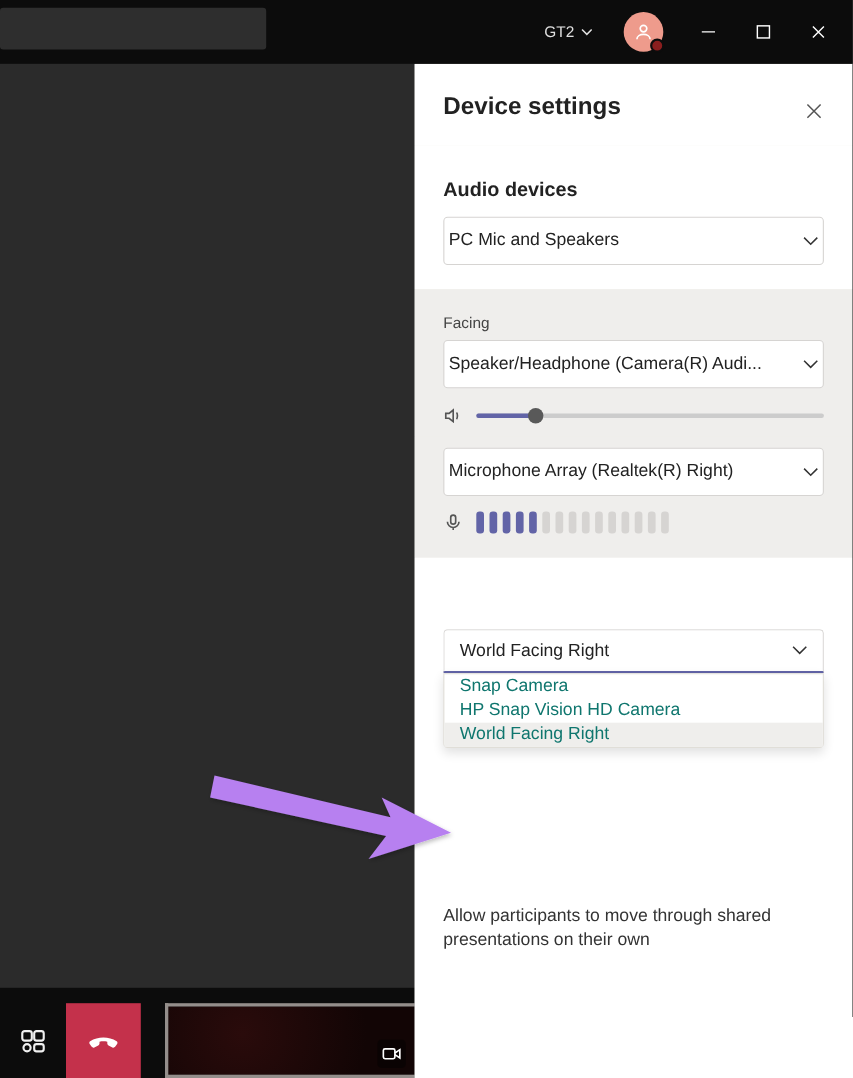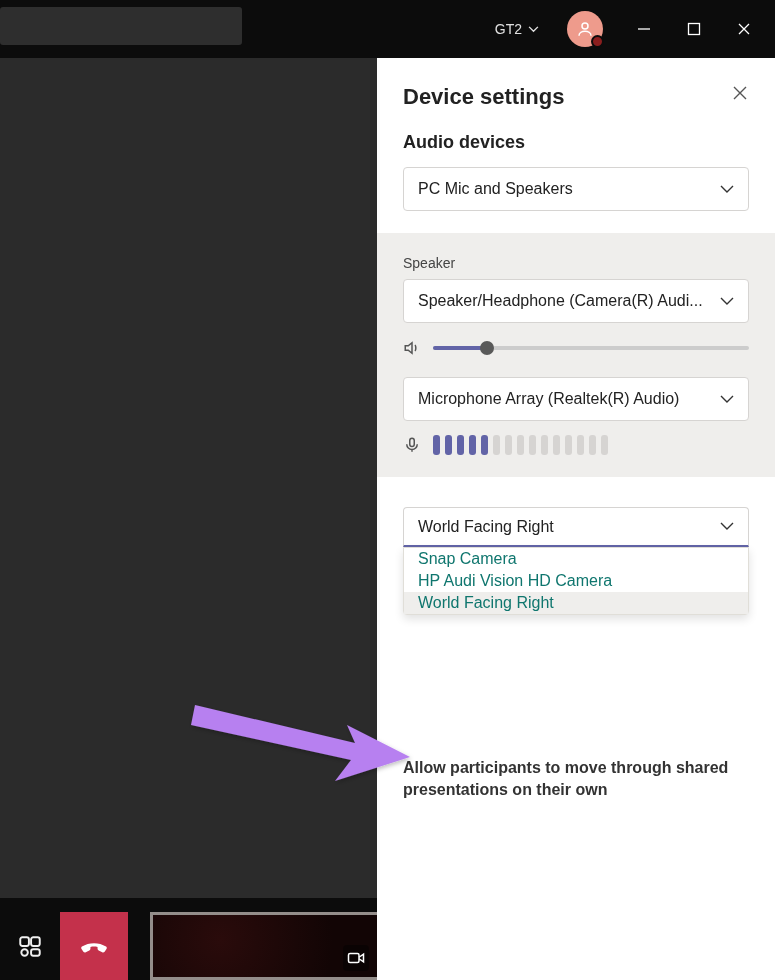--- a/index.html
+++ b/index.html
@@ -60,34 +60,34 @@
     top: 58px; right: 0;
     width: 398px;
     bottom: 0;
     background: #efeeec;
     display: flex; flex-direction: column;
     z-index: 5;
   }
   .panel-header {
     background: #fff;
     padding: 26px 26px 22px 26px;
-    display: flex; justify-content: space-between; align-items: flex-start;
+    display: flex; justify-content: space-between; align-items: flex-end;
   }
   .panel-title { font-size: 22px; font-weight: 700; color: #222; }
   .close-panel { cursor: pointer; color: #555; }
   .section-white { background: #fff; padding: 0 26px 22px 26px; }
   .section-grey { background: #efeeec; padding: 22px 26px; }
-  .sec-label-big { font-size: 18px; font-weight: 700; color: #222; margin-bottom: 14px; }
+  .sec-label-big { font-size: 18px; font-weight: 700; color: #222; margin-bottom: 14px; margin-top: 30px; }
   .sec-label-small { font-size: 14px; color: #444; margin-bottom: 8px; }
   .dropdown {
     background: #fff;
     border: 1px solid #d6d4d2;
     border-radius: 4px;
     height: 44px;
-    padding: 0 14px;
+    padding: 0 4px;
     display: flex; align-items: center; justify-content: space-between;
     font-size: 16px; color: #222;
     cursor: pointer;
   }
   .dropdown .text { white-space: nowrap; overflow: hidden; text-overflow: ellipsis; }
   .slider-row { display: flex; align-items: center; gap: 12px; margin-top: 16px; }
   .slider-track {
     flex: 1; height: 4px; background: #ccc; border-radius: 2px; position: relative;
   }
   .slider-fill {
@@ -97,21 +97,21 @@
   .slider-thumb {
     position: absolute; left: 17%; top: 50%;
     width: 14px; height: 14px; border-radius: 50%;
     background: #595959; transform: translate(-50%, -50%);
   }
   .mic-level { display: flex; align-items: center; gap: 12px; margin-top: 14px; }
   .mic-bars { display: flex; gap: 5px; }
   .mic-bar { width: 7px; height: 20px; border-radius: 3px; background: #d6d4d2; }
   .mic-bar.on { background: #6264a7; }
   
-  .camera-wrap { position: relative; }
+  .camera-wrap { position: relative; margin-top: 35px; }
   .camera-selected {
     background: #fff;
     border: 1px solid #d6d4d2;
     border-bottom: 2px solid #6264a7;
     border-radius: 4px 4px 0 0;
     height: 40px;
     padding: 0 14px;
     display: flex; align-items: center; justify-content: space-between;
     font-size: 16px; color: #222;
   }
@@ -122,21 +122,21 @@
     border-radius: 0 0 4px 4px;
     box-shadow: 0 4px 10px rgba(0,0,0,0.12);
     z-index: 20;
   }
   .camera-opt {
     padding: 2px 14px;
     font-size: 16px; color: #0f766e;
     cursor: pointer;
   }
   .camera-opt.sel { background: #efeeec; }
-  .helper-text { font-size: 16px; color: #333; margin-top: 210px; line-height: 1.4; font-weight: bold; }
+  .helper-text { font-size: 16px; color: #333; margin-top: 210px; line-height: 1.4; }
   
   .meeting-bar {
     position: absolute; left: 0; bottom: 0;
     width: 377px; height: 82px;
     background: #0c0c0c;
     display: flex; align-items: flex-end;
   }
   .people-btn {
     width: 60px; height: 68px;
     display: flex; align-items: center; justify-content: center;
@@ -221,42 +221,42 @@
     <div class="sec-label-big">Audio devices</div>
     <div class="dropdown">
       <span class="text">PC Mic and Speakers</span>
       <svg class="chev" width="14" height="9" viewBox="0 0 14 9">
           <path d="M1 1l6 6 6-6" stroke="#333" stroke-width="1.4" fill="none"></path>
         </svg>
     </div>
   </div>
 
   <div class="section-grey" style="padding-bottom:10px;">
-    <div class="sec-label-small">Speaker</div>
+    <div class="sec-label-small">Facing</div>
     <div class="dropdown">
       <span class="text">Speaker/Headphone (Camera(R) Audi...</span>
       <svg class="chev" width="14" height="9" viewBox="0 0 14 9">
           <path d="M1 1l6 6 6-6" stroke="#333" stroke-width="1.4" fill="none"></path>
         </svg>
     </div>
     <div class="slider-row">
       <svg width="18" height="18" viewBox="0 0 24 24" fill="none" stroke="#555" stroke-width="2">
           <path d="M3 9v6h4l5 4V5L7 9H3z"></path>
           <path d="M16 8c1.5 1.5 1.5 6.5 0 8"></path>
         </svg>
       <div class="slider-track">
         <div class="slider-fill"></div>
         <div class="slider-thumb"></div>
       </div>
     </div>
   </div>
 
   <div class="section-grey" style="padding-top:10px;">
     <div class="dropdown">
-      <span class="text">Microphone Array (Realtek(R) Audio)</span>
+      <span class="text">Microphone Array (Realtek(R) Right)</span>
       <svg class="chev" width="14" height="9" viewBox="0 0 14 9">
           <path d="M1 1l6 6 6-6" stroke="#333" stroke-width="1.4" fill="none"></path>
         </svg>
     </div>
     <div class="mic-level">
       <svg width="18" height="18" viewBox="0 0 24 24" fill="none" stroke="#555" stroke-width="2">
           <rect x="9" y="3" width="6" height="11" rx="3"></rect>
           <path d="M5 11a7 7 0 0014 0M12 18v3"></path>
         </svg>
       <div class="mic-bars" id="mic-bars">
@@ -282,21 +282,21 @@
   <div class="section-white" style="padding-top:30px; flex:1;">
     <div class="camera-wrap">
       <div class="camera-selected">
         <span class="text">World Facing Right</span>
         <svg class="chev" width="14" height="9" viewBox="0 0 14 9">
             <path d="M1 1l6 6 6-6" stroke="#333" stroke-width="1.4" fill="none"></path>
           </svg>
       </div>
       <div class="camera-menu" id="camera-menu">
           <div class="camera-opt">Snap Camera</div>
-          <div class="camera-opt">HP Audi Vision HD Camera</div>
+          <div class="camera-opt">HP Snap Vision HD Camera</div>
           <div class="camera-opt sel">World Facing Right</div>
         </div>
     </div>
     <div class="helper-text">Allow participants to move through shared presentations on their own</div>
   </div>
 </div>
 
 <div class="meeting-bar">
   <div class="people-btn">
     <svg width="26" height="26" viewBox="0 0 24 24" fill="none" stroke="#f0f0f0" stroke-width="1.8">

